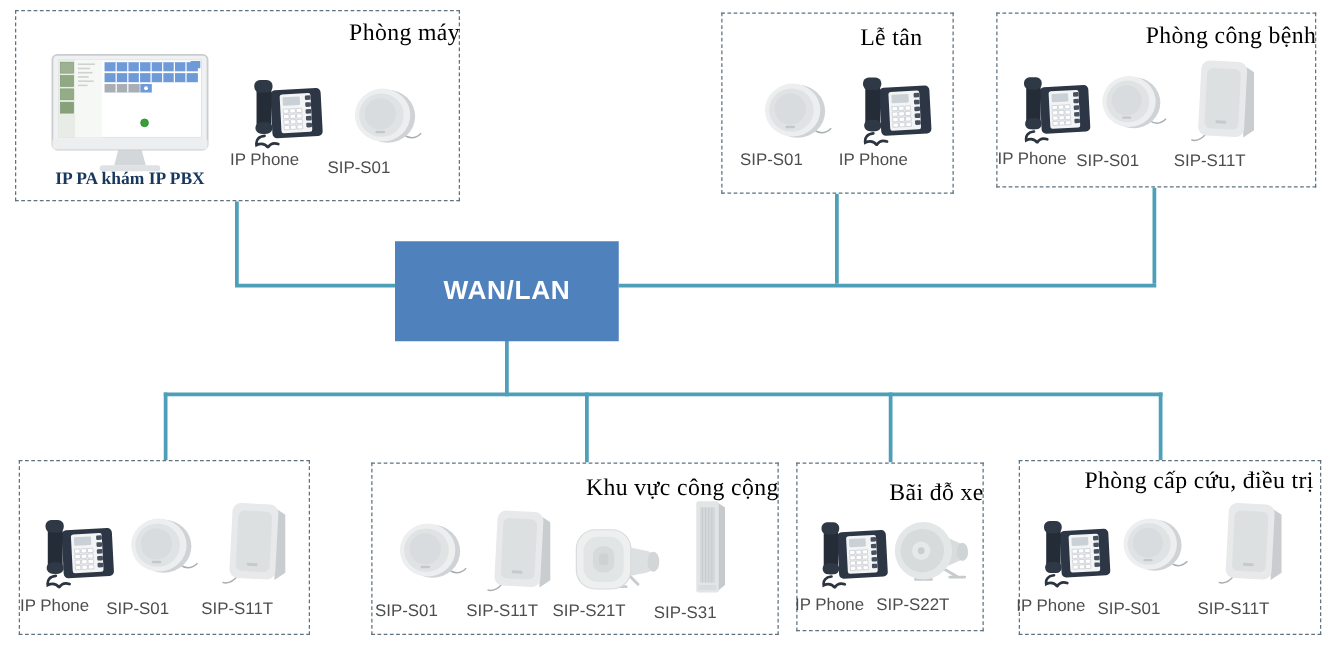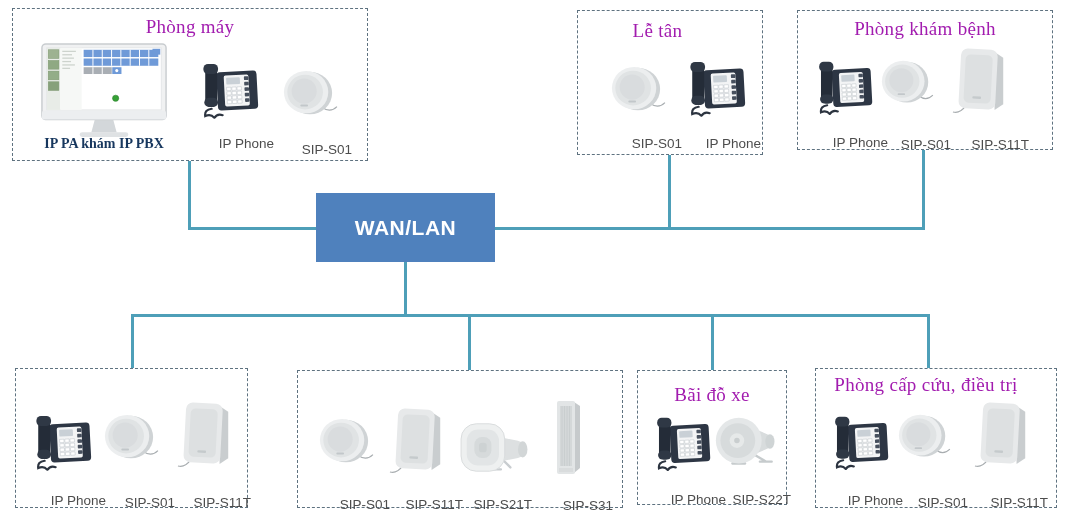--- a/index.html
+++ b/index.html
@@ -1,26 +1,26 @@
 <!DOCTYPE html>
 <html><head>
 <meta charset="utf-8">
 <style>
   html,body{margin:0;padding:0;background:#fff;}
   .stage{position:relative;width:1065px;height:516px;background:#ffffff;
          font-family:"Liberation Sans",sans-serif;overflow:hidden;}
   .group{position:absolute;border:1px dashed #5e7280;background:#fff;box-sizing:border-box;}
-  .gtitle{position:absolute;text-align:center;font-family:"Liberation Serif",serif;
-          font-size:19px;color:#a21caf;letter-spacing:.3px;}
-  .hub{position:absolute;left:316px;top:193px;width:179px;height:69px;background:#4F81BD;
+  .gtitle{position:absolute;text-align:right;font-family:"Liberation Serif",serif;
+          font-size:19px;color:#000000;letter-spacing:.3px;}
+  .hub{position:absolute;left:316px;top:193px;width:179px;height:80px;background:#4F81BD;
        color:#fff;display:flex;align-items:center;justify-content:center;
        font-weight:bold;font-size:21px;letter-spacing:.5px;}
   .conn{position:absolute;background:#4E9FB8;}
   .dev{position:absolute;}
-  .dlabel{position:absolute;width:90px;text-align:right;color:#4d4d4d;font-size:13.5px;margin-top:16px;}
+  .dlabel{position:absolute;width:90px;text-align:left;color:#4d4d4d;font-size:13.5px;}
   .pbx-label{position:absolute;width:150px;text-align:center;font-family:"Liberation Serif",serif;
              font-weight:bold;color:#17375E;font-size:14px;}
   .symdefs{position:absolute;width:0;height:0;overflow:hidden;}
 </style>
 </head>
 <body>
 
 <svg class="symdefs" aria-hidden="true">
   <defs>
 
@@ -170,21 +170,22 @@
   <div class="group" style="left:12px;top:8px;width:356px;height:153px"></div>
   <div class="group" style="left:577px;top:10px;width:186px;height:145px"></div>
   <div class="group" style="left:797px;top:10px;width:256px;height:140px"></div>
   <div class="group" style="left:15px;top:368px;width:233px;height:140px"></div>
   <div class="group" style="left:297px;top:370px;width:326px;height:138px"></div>
   <div class="group" style="left:637px;top:370px;width:150px;height:135px"></div>
   <div class="group" style="left:815px;top:368px;width:242px;height:140px"></div>
 
   <div class="gtitle" style="left:12px;top:16px;width:356px">Phòng máy</div>
   <div class="gtitle" style="left:577px;top:20px;width:161px">Lễ tân</div>
-  <div class="gtitle" style="left:797px;top:18px;width:256px">Phòng khám bệnh</div>
+  <div class="gtitle" style="left:797px;top:18px;width:256px">Phòng công bệnh</div>
+  <div class="gtitle" style="left:297px;top:380px;width:326px">Khu vực công cộng</div>
   <div class="gtitle" style="left:637px;top:384px;width:150px">Bãi đỗ xe</div>
   <div class="gtitle" style="left:801px;top:374px;width:250px">Phòng cấp cứu, điều trị</div>
 
   <svg class="dev" style="left:40px;top:42px;width:128px;height:97px" viewBox="0 0 132 100">
       <use href="#sym-pa-server"></use>
     </svg>
   <div class="pbx-label" style="left:29px;top:136px">IP PA khám IP PBX</div>
   <svg class="dev" style="left:197px;top:62px;width:64px;height:57px" viewBox="0 0 70 62">
       <use href="#sym-ip-phone"></use>
     </svg>

